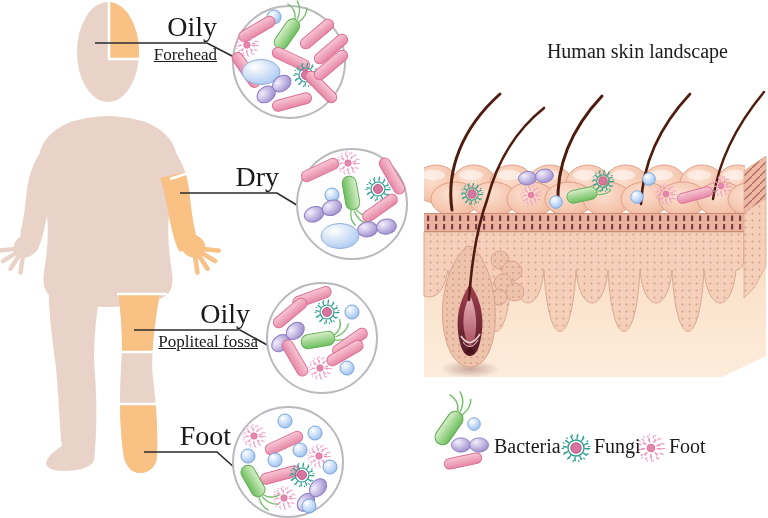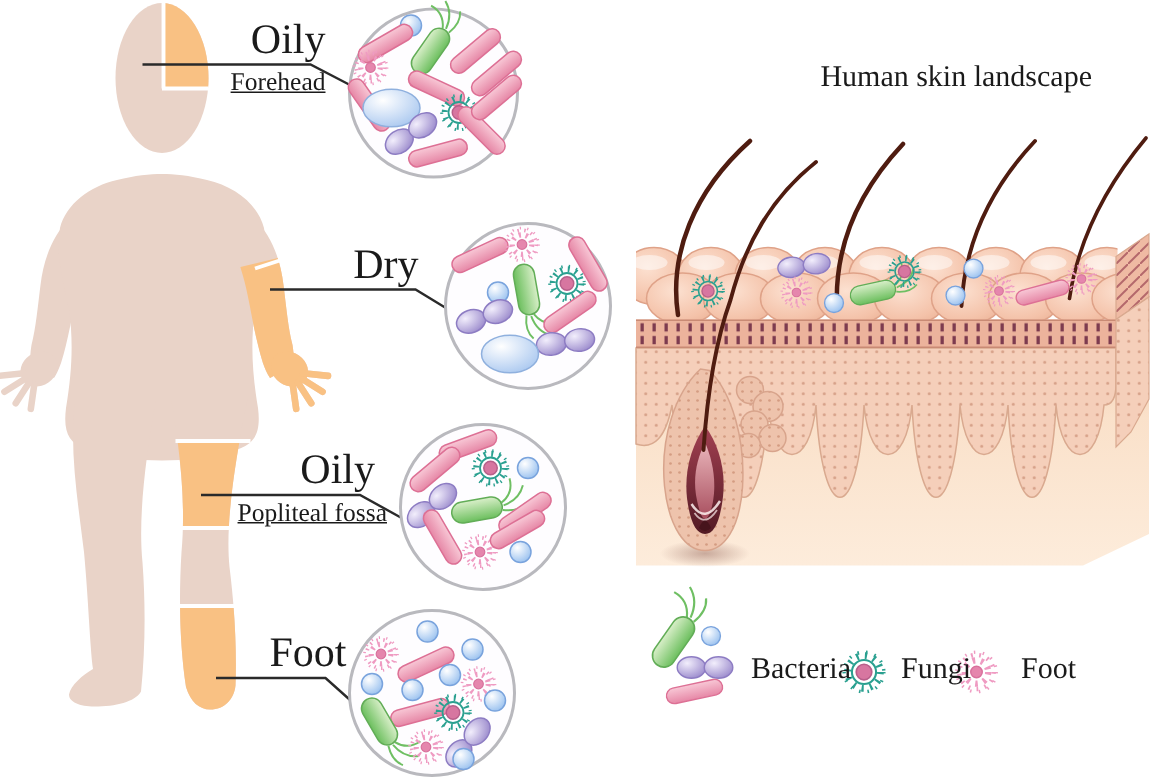--- a/index.html
+++ b/index.html
@@ -3,21 +3,21 @@
 <meta charset="utf-8">
 <style>
   html,body{margin:0;padding:0;background:#fff;}
   #stage{position:relative;width:768px;height:518px;background:#fff;overflow:hidden;
          font-family:"Liberation Serif",serif;color:#1a1a1a;}
   #scene{position:absolute;left:0;top:0;}
   .txt{position:absolute;text-align:right;line-height:1.05;user-select:none;}
   .lbl-main{font-size:28px;}
   .lbl-sub{font-size:17px;text-decoration:underline;}
   .title{font-size:20px;font-family:Liberation Serif, serif;}
-  .leg{font-size:20px;text-align:center;}
+  .leg{font-size:20px;text-align:left;}
 </style>
 </head>
 <body>
 
 <div id="stage">
 
 <svg id="scene" width="768" height="518" viewBox="0 0 768 518">
   <defs>
 
     <linearGradient id="gradRod" x1="0" y1="0" x2="0" y2="1">

